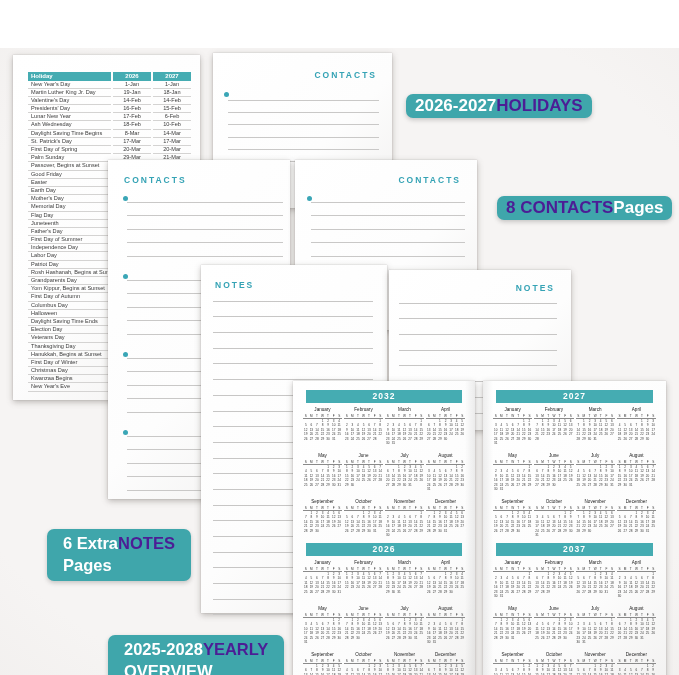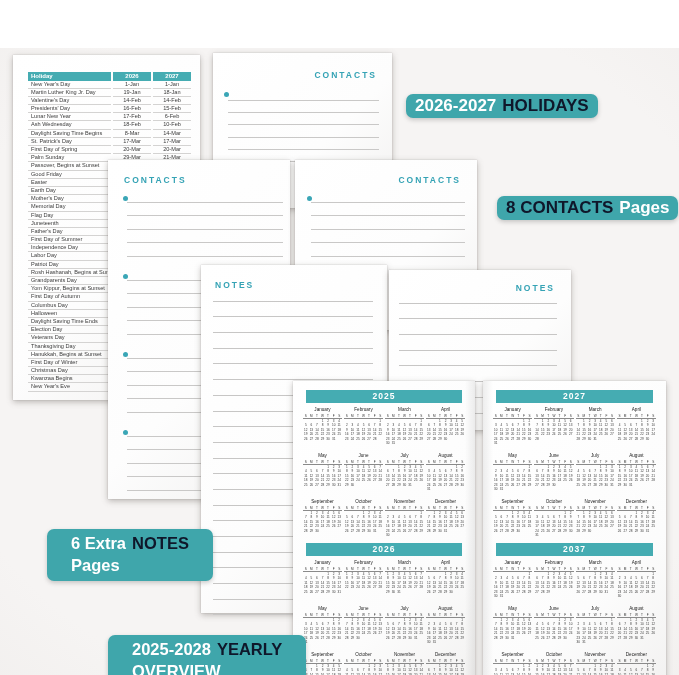--- a/index.html
+++ b/index.html
@@ -46,23 +46,23 @@
     font-weight:bold;text-align:center;line-height:13.5px;letter-spacing:1px;}
   .months{display:grid;grid-template-columns:repeat(4,1fr);padding:4px 10px 0;column-gap:2px;row-gap:4px;}
   .mini{height:42px;overflow:hidden;}
   .mm-name{font-size:4.6px;text-align:center;color:#222;line-height:6.5px;}
   .mm-dow,.mm-d{display:grid;grid-template-columns:repeat(7,1fr);text-align:center;color:#333;}
   .mm-dow{font-size:3.1px;line-height:4.4px;border-bottom:.5px solid #8a8a8a;}
   .mm-d{font-size:3.1px;line-height:4.5px;}
   
   .badge{position:absolute;background:#3fa6ab;color:#fff;font-weight:bold;border-radius:7px;
     box-shadow:0 2px 4px rgba(60,60,60,.25);padding:1px 9px;font-size:17px;line-height:1.32;white-space:nowrap;}
-  .badge .bl{display:flex;gap:6px;}
-  .badge .yl{color:#0f172a;text-align:right;}
-  .badge.two{font-size:16.5px;padding:4px 24px;}
+  .badge .bl{display:flex;}
+  .badge .yl{color:#4c1d95;text-align:right;}
+  .badge.two{font-size:16.5px;padding:4px 16px;}
 </style>
 </head>
 <body>
 
 <div class="stage">
 
   <div class="page" style="left:13px;top:7px;width:187px;height:345px;z-index:1;">
     <div class="htable">
       <div class="hhead">
           <div class="hc">Holiday</div>
@@ -374,21 +374,21 @@
         <div class="rule"></div>
         <div class="rule"></div>
         <div class="rule"></div>
         <div class="rule"></div>
       </div>
   </div>
 
   <div class="spread" style="z-index:7;">
     <div class="spage l">
       <div class="year-block yb1">
-        <div class="year-banner">2025</div>
+        <div class="year-banner">2032</div>
         <div class="months">
             <div class="mini">
               <div class="mm-name">January</div>
               <div class="mm-dow">
                 <span>S</span>
                 <span>M</span>
                 <span>T</span>
                 <span>W</span>
                 <span>T</span>
                 <span>F</span>

